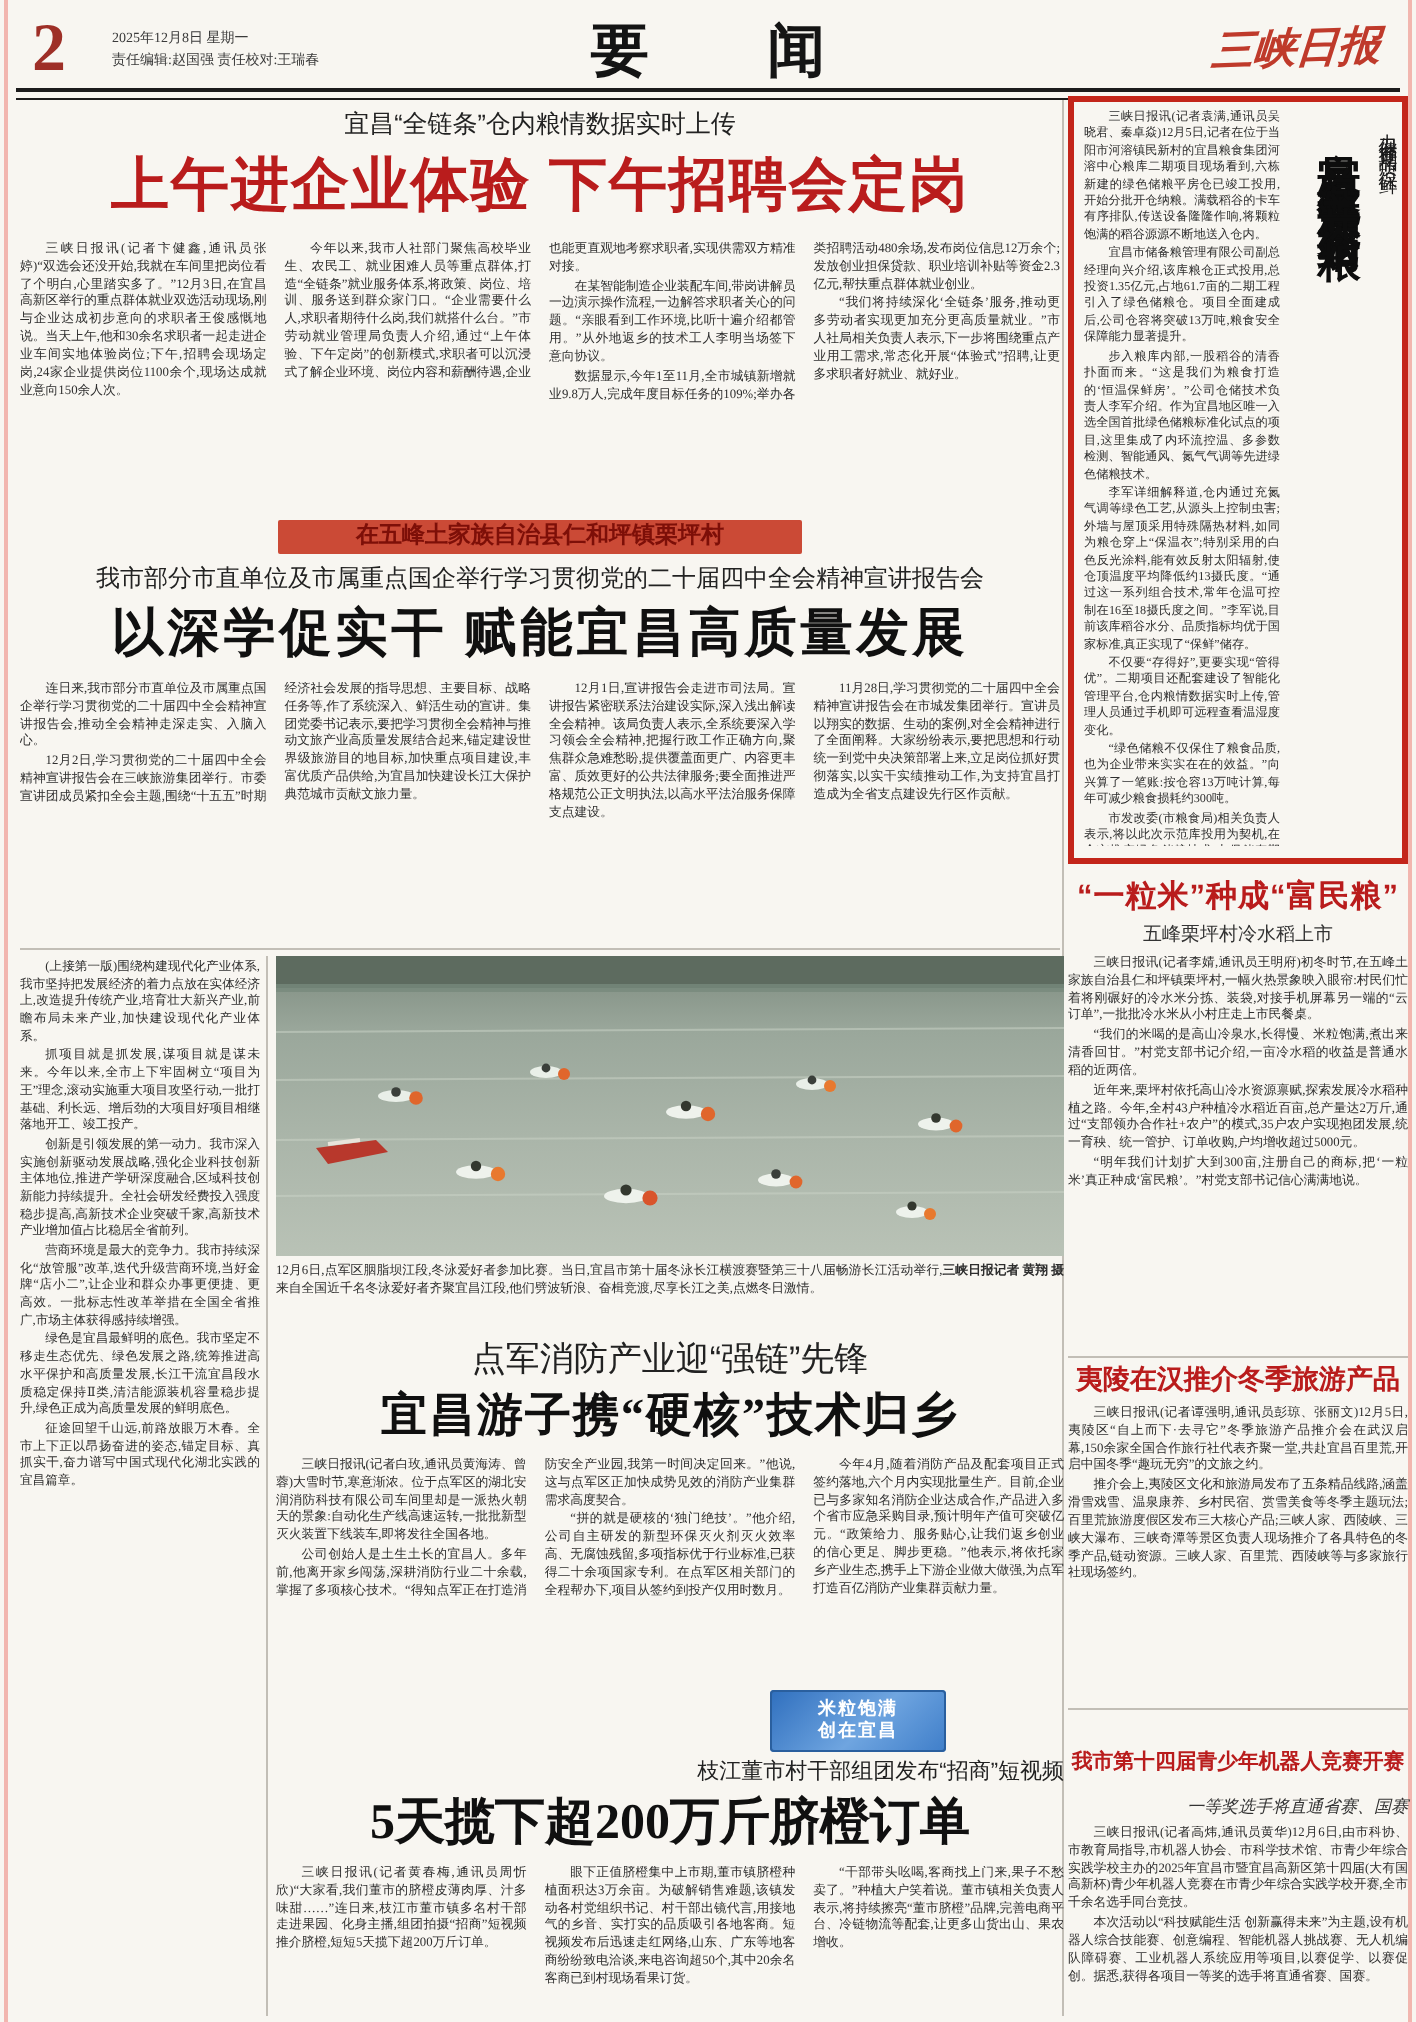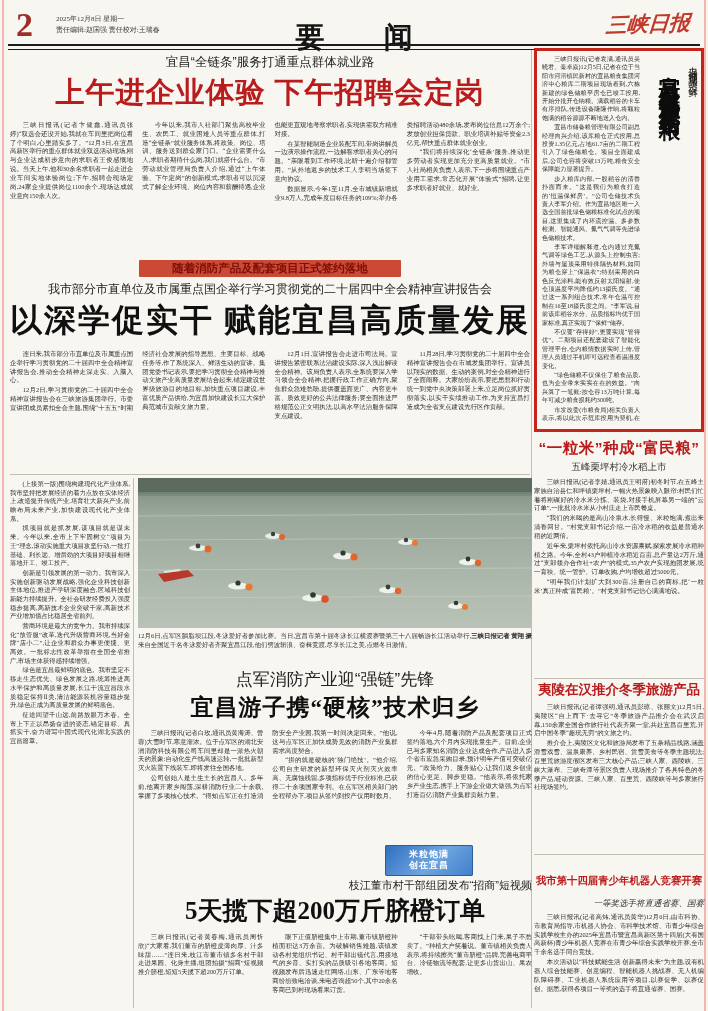--- a/index.html
+++ b/index.html
@@ -6,42 +6,42 @@
   .page{
     position:relative;width:708px;height:1011px;overflow:hidden;
     background:#f8f6f1;color:#262626;
     font-family:"Liberation Serif","DejaVu Serif",serif;
   }
   .edge-line{position:absolute;top:0;bottom:0;width:2px;background:rgba(236,130,120,.55);}
   
   .hdr{position:absolute;left:0;top:0;width:708px;height:46px;}
   .hdr .pnum{position:absolute;left:16px;top:6px;font-size:34px;font-weight:bold;color:#9e2f27;font-family:"Liberation Serif",serif;}
   .hdr .meta{position:absolute;left:56px;top:14px;font-size:7px;line-height:1.55;color:#3a3a3a;}
-  .hdr .sect{position:absolute;left:0;right:0;top:18px;text-align:center;font-size:29px;font-weight:bold;letter-spacing:26px;text-indent:26px;color:#141414;}
+  .hdr .sect{position:absolute;left:0;right:0;top:6px;text-align:center;font-size:29px;font-weight:bold;letter-spacing:26px;text-indent:26px;color:#141414;}
   .hdr .mast{position:absolute;right:18px;top:10px;font-size:21px;font-weight:bold;color:#bf3a2b;font-style:italic;transform:skewX(-6deg) rotate(-2deg);}
   .hdr-rule{position:absolute;left:8px;right:8px;top:44px;height:3px;border-top:2px solid #1c1c1c;border-bottom:1px solid #1c1c1c;}
   
   .body{font-size:6.4px;line-height:1.38;text-align:justify;color:#2e2e2e;overflow:hidden;}
   .body p{margin:0 0 1px;text-indent:2em;}
   .cols4{column-count:4;column-gap:9px;}
   .cols3{column-count:3;column-gap:9px;}
   .kicker{text-align:center;font-family:"Liberation Sans","DejaVu Sans",sans-serif;color:#222;}
   .hl-sans{font-family:"Liberation Sans","DejaVu Sans",sans-serif;font-weight:bold;color:#b91c1c;text-align:center;}
   .hl-serif{font-family:"Liberation Serif","DejaVu Serif",serif;font-weight:bold;color:#101010;text-align:center;}
   
   .top-story{position:absolute;left:10px;top:52px;width:520px;height:206px;}
   .top-story .kicker{font-size:12.5px;margin-top:2px;}
   .top-story .hl{font-size:29px;margin-top:2px;letter-spacing:1px;}
   .top-story .body{margin-top:8px;height:138px;}
 
   .study{position:absolute;left:10px;top:260px;width:520px;height:212px;}
   .banner{margin:0 auto;width:262px;height:17px;background:#cb4a36;color:#7d0f08;
     font-family:"Liberation Sans",sans-serif;font-weight:bold;font-size:11.5px;line-height:17px;text-align:center;border-radius:1px;}
   .study .kicker{font-size:12px;margin-top:4px;}
-  .study .hl{font-size:32px;margin-top:1px;letter-spacing:2px;}
+  .study .hl{font-size:26px;margin-top:1px;letter-spacing:2px;}
   .study .body{margin-top:7px;height:136px;}
 
   .vline{position:absolute;width:1px;background:#c2beb6;}
   .hline{position:absolute;height:1px;background:#c2beb6;}
 
   .jump-col{position:absolute;left:10px;top:480px;width:120px;height:528px;}
   .jump-col .body{height:528px;font-size:6.3px;}
 
   .photo-wrap{position:absolute;left:138px;top:478px;width:394px;height:184px;}
   .photo-wrap svg{display:block;}
@@ -97,33 +97,33 @@
     <div class="meta">
       <div>2025年12月8日 星期一</div>
       <div>责任编辑:赵国强 责任校对:王瑞春</div>
     </div>
     <div class="sect">要  闻</div>
     <div class="mast">三峡日报</div>
   </div>
   <div class="hdr-rule"></div>
 
   <div class="top-story">
-    <div class="kicker">宜昌“全链条”服务打通重点群体就业路</div>
+    <div class="kicker">宜昌“全链条”仓内粮情数据实时上传</div>
     <div class="hl hl-sans">上午进企业体验  下午招聘会定岗</div>
     <div class="body cols4">
         <p>三峡日报讯(记者卞健鑫,通讯员张婷)“双选会还没开始,我就在车间里把岗位看了个明白,心里踏实多了。”12月3日,在宜昌高新区举行的重点群体就业双选活动现场,刚与企业达成初步意向的求职者王俊感慨地说。当天上午,他和30余名求职者一起走进企业车间实地体验岗位;下午,招聘会现场定岗,24家企业提供岗位1100余个,现场达成就业意向150余人次。</p>
         <p>今年以来,我市人社部门聚焦高校毕业生、农民工、就业困难人员等重点群体,打造“全链条”就业服务体系,将政策、岗位、培训、服务送到群众家门口。“企业需要什么人,求职者期待什么岗,我们就搭什么台。”市劳动就业管理局负责人介绍,通过“上午体验、下午定岗”的创新模式,求职者可以沉浸式了解企业环境、岗位内容和薪酬待遇,企业也能更直观地考察求职者,实现供需双方精准对接。</p>
         <p>在某智能制造企业装配车间,带岗讲解员一边演示操作流程,一边解答求职者关心的问题。“亲眼看到工作环境,比听十遍介绍都管用。”从外地返乡的技术工人李明当场签下意向协议。</p>
         <p>数据显示,今年1至11月,全市城镇新增就业9.8万人,完成年度目标任务的109%;举办各类招聘活动480余场,发布岗位信息12万余个;发放创业担保贷款、职业培训补贴等资金2.3亿元,帮扶重点群体就业创业。</p>
         <p>“我们将持续深化‘全链条’服务,推动更多劳动者实现更加充分更高质量就业。”市人社局相关负责人表示,下一步将围绕重点产业用工需求,常态化开展“体验式”招聘,让更多求职者好就业、就好业。</p>
       </div>
   </div>
 
   <div class="study">
-    <div class="banner">随着消防产品及配套项目正式签约落地</div>
+    <div class="banner">在五峰土家族自治县仁和坪镇栗坪村</div>
     <div class="kicker">我市部分市直单位及市属重点国企举行学习贯彻党的二十届四中全会精神宣讲报告会</div>
     <div class="hl hl-serif">以深学促实干  赋能宜昌高质量发展</div>
     <div class="body cols4">
         <p>连日来,我市部分市直单位及市属重点国企举行学习贯彻党的二十届四中全会精神宣讲报告会,推动全会精神走深走实、入脑入心。</p>
         <p>12月2日,学习贯彻党的二十届四中全会精神宣讲报告会在三峡旅游集团举行。市委宣讲团成员紧扣全会主题,围绕“十五五”时期经济社会发展的指导思想、主要目标、战略任务等,作了系统深入、鲜活生动的宣讲。集团党委书记表示,要把学习贯彻全会精神与推动文旅产业高质量发展结合起来,锚定建设世界级旅游目的地目标,加快重点项目建设,丰富优质产品供给,为宜昌加快建设长江大保护典范城市贡献文旅力量。</p>
         <p>12月1日,宣讲报告会走进市司法局。宣讲报告紧密联系法治建设实际,深入浅出解读全会精神。该局负责人表示,全系统要深入学习领会全会精神,把握行政工作正确方向,聚焦群众急难愁盼,提供覆盖面更广、内容更丰富、质效更好的公共法律服务;要全面推进严格规范公正文明执法,以高水平法治服务保障支点建设。</p>
         <p>11月28日,学习贯彻党的二十届四中全会精神宣讲报告会在市城发集团举行。宣讲员以翔实的数据、生动的案例,对全会精神进行了全面阐释。大家纷纷表示,要把思想和行动统一到党中央决策部署上来,立足岗位抓好贯彻落实,以实干实绩推动工作,为支持宜昌打造成为全省支点建设先行区作贡献。</p>
       </div>
   </div>
 

